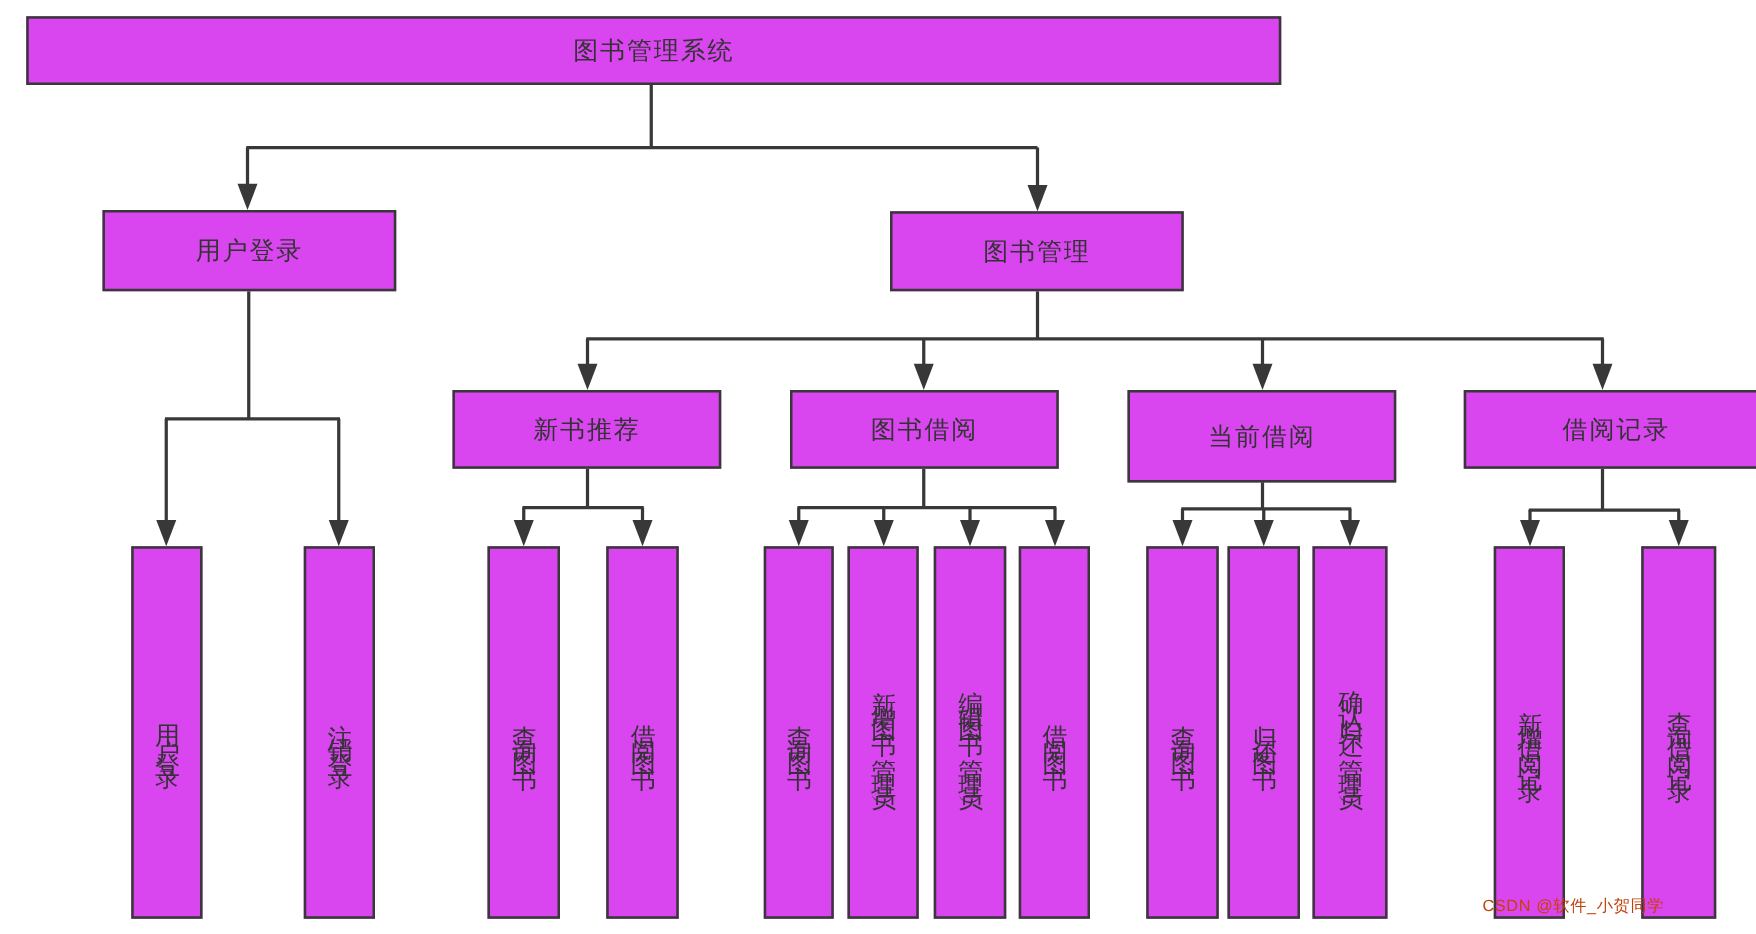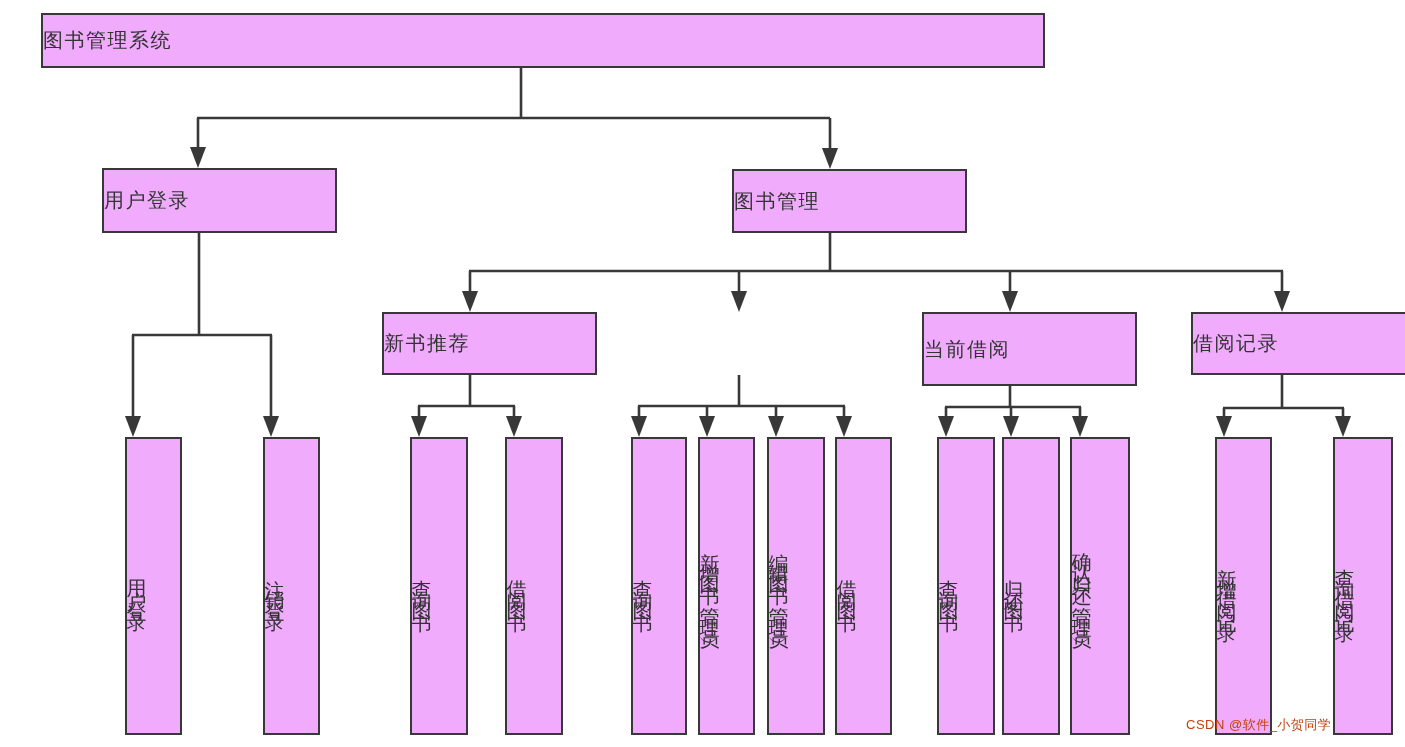--- a/index.html
+++ b/index.html
@@ -26,27 +26,26 @@
     stroke-width: 2.6;
     fill: none;
   }
   .head polygon {
     fill: #383838;
     stroke: none;
   }
   .box {
     position: absolute;
     box-sizing: border-box;
-    background: #f0abfc;
+    background: #d946ef;
     border: 2.5px solid #383838;
     display: flex;
     align-items: center;
-    justify-content: flex-start;
+    justify-content: center;
     color: #333333;
-    margin-left: 20px;
   }
   .hlabel {
     font-size: 20px;
     letter-spacing: 1.5px;
     color: #333333;
     white-space: nowrap;
   }
   .vtext {
     writing-mode: vertical-rl;
     text-orientation: mixed;
@@ -143,20 +142,23 @@
   <div class="box" style="left:82px; top:168px; width:235px; height:65px;">
     <span class="hlabel">用户登录</span>
   </div>
   <div class="box" style="left:362px; top:312px; width:215px; height:63px;">
     <span class="hlabel">新书推荐</span>
   </div>
 
   <div class="box" style="left:712px; top:169px; width:235px; height:64px;">
     <span class="hlabel">图书管理</span>
   </div>
+  <div class="box" style="left:632px; top:312px; width:215px; height:63px;">
+    <span class="hlabel">图书借阅</span>
+  </div>
   <div class="box" style="left:902px; top:312px; width:215px; height:74px;">
     <span class="hlabel">当前借阅</span>
   </div>
   <div class="box" style="left:1171px; top:312px; width:244px; height:63px;font-family:Liberation Mono, monospace;">
     <span class="hlabel">借阅记录</span>
   </div>
 
   <div class="box" style="left:105px; top:437px; width:57px; height:298px;">
     <span class="vtext">用户登录</span>
   </div>

